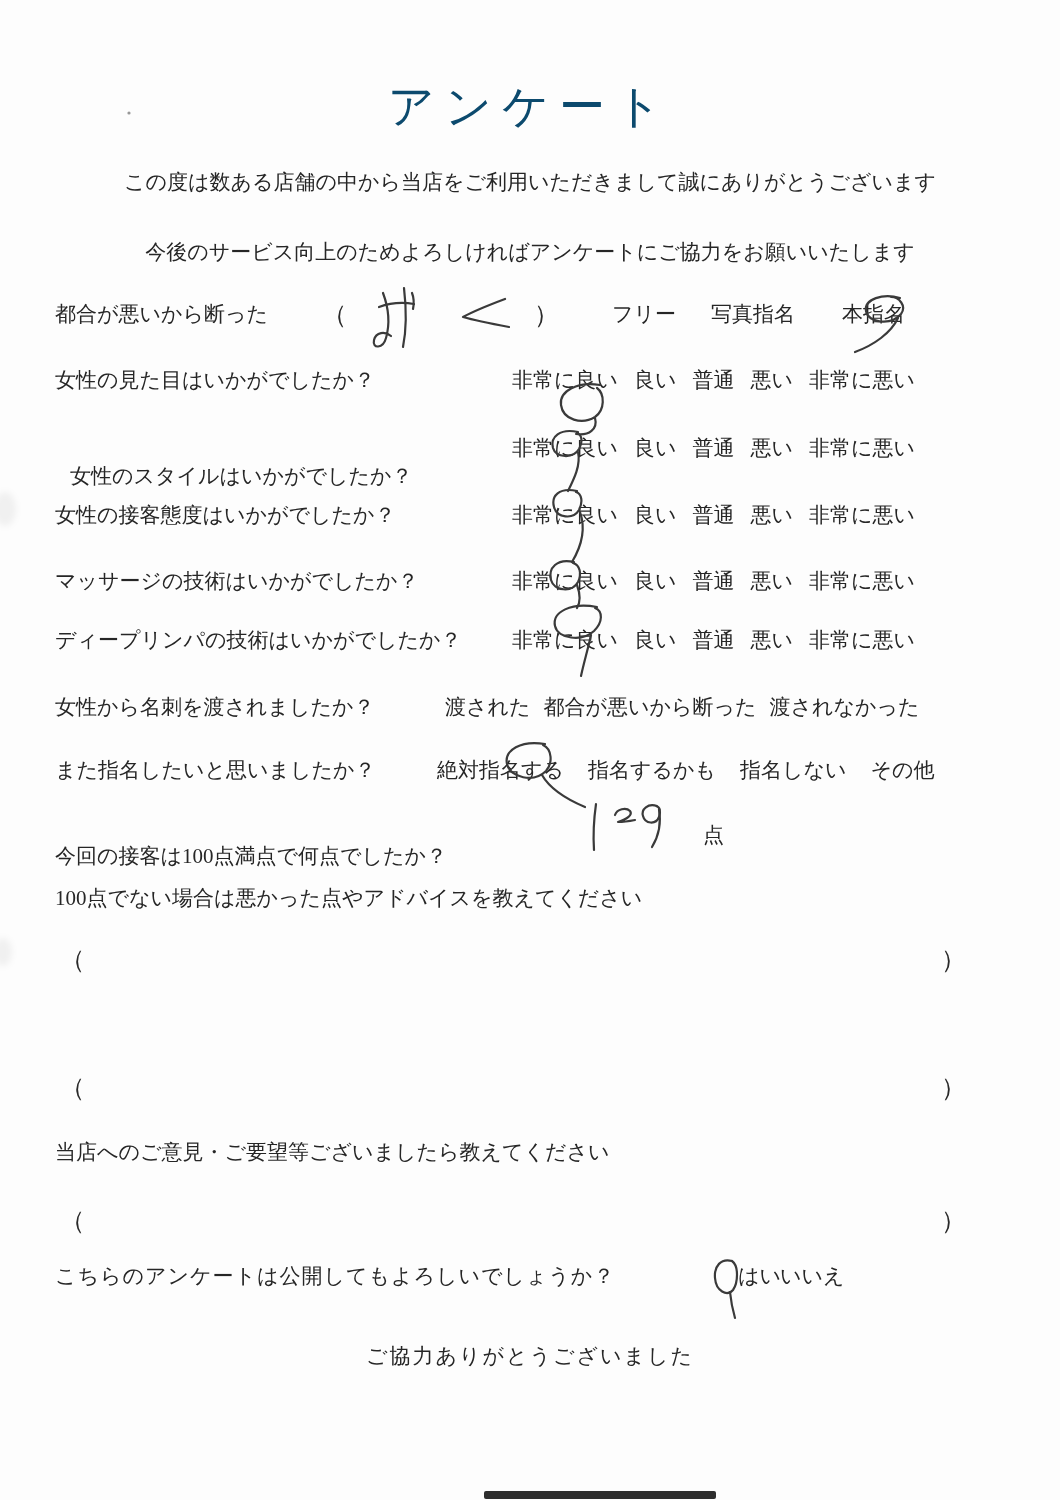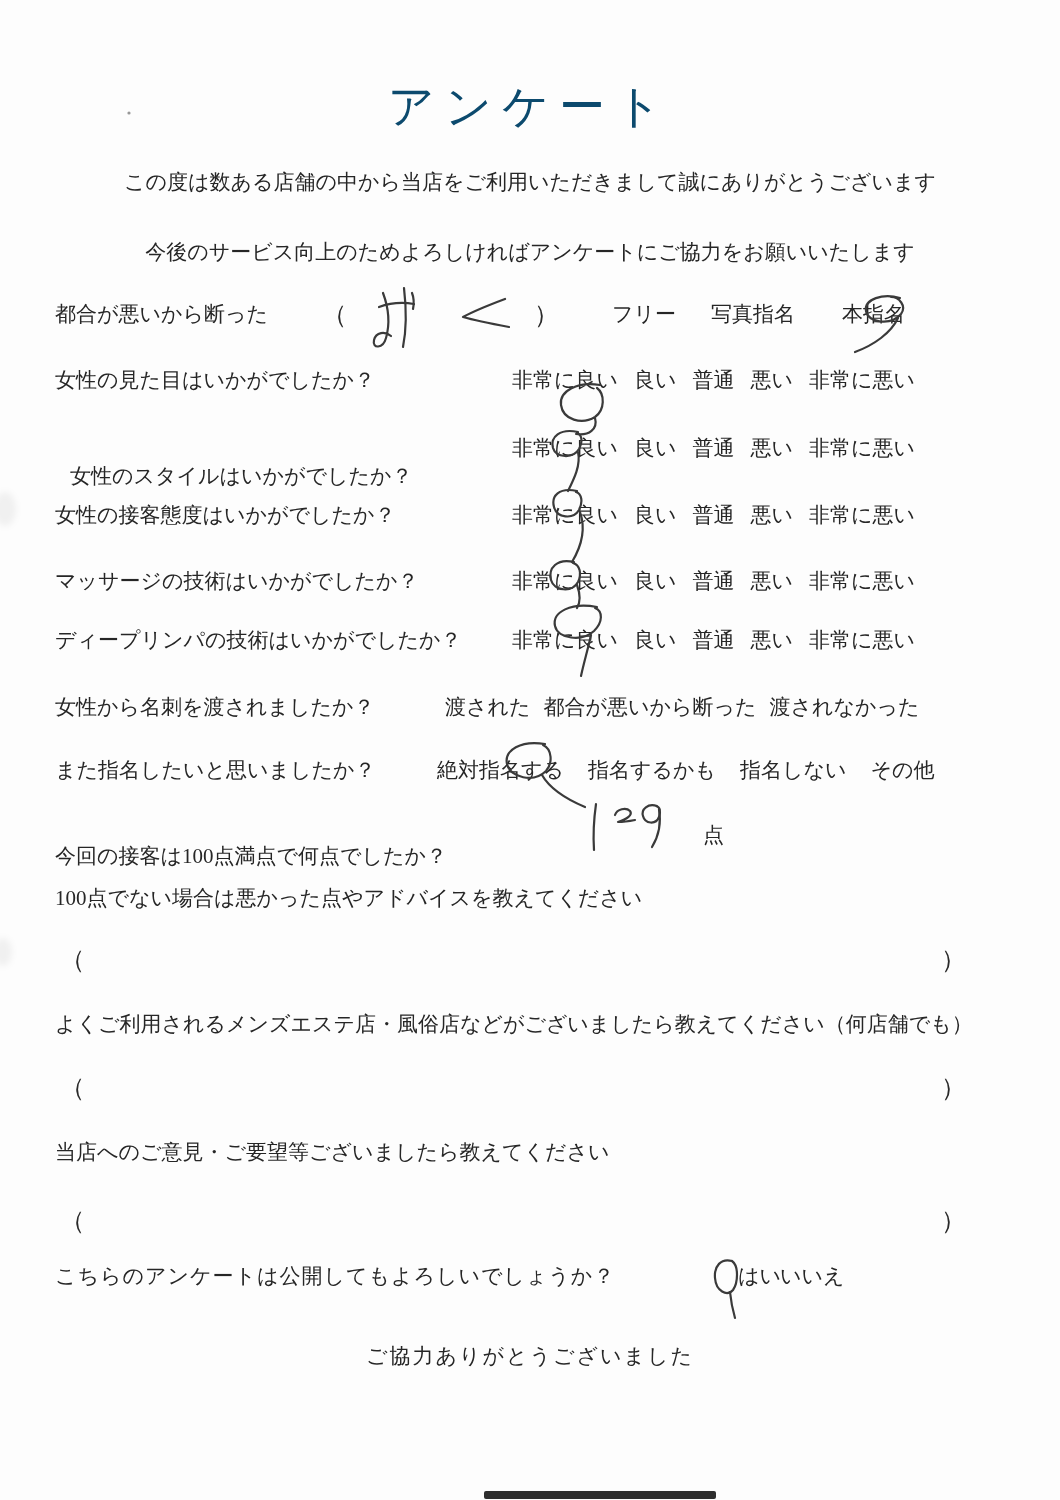--- a/index.html
+++ b/index.html
@@ -126,21 +126,20 @@
     <span class="abs t" style="top:820px;left:55px;margin-top:24px;">今回の接客は100点満点で何点でしたか？</span>
     <span class="abs t" style="top:823px;left:703px;">点</span>
   </div>
 
   <span class="abs t" style="top:886px;left:55px;">100点でない場合は悪かった点やアドバイスを教えてください</span>
   <div>
     <span class="abs paren" style="top:943px;left:60px;">（</span>
     <span class="abs paren" style="top:943px;left:941px;">）</span>
   </div>
 
-  <span class="abs t" style="top:1012px;left:55px;">よくご利用されるメンズエステ店・風俗店などがございましたら教えてください（何店舗でも）</span>
   <div>
     <span class="abs paren" style="top:1071px;left:60px;">（</span>
     <span class="abs paren" style="top:1071px;left:941px;">）</span>
   </div>
 
   <span class="abs t" style="top:1140px;left:55px;">当店へのご意見・ご要望等ございましたら教えてください</span>
   <div>
     <span class="abs paren" style="top:1204px;left:60px;">（</span>
     <span class="abs paren" style="top:1204px;left:941px;">）</span>
   </div>

